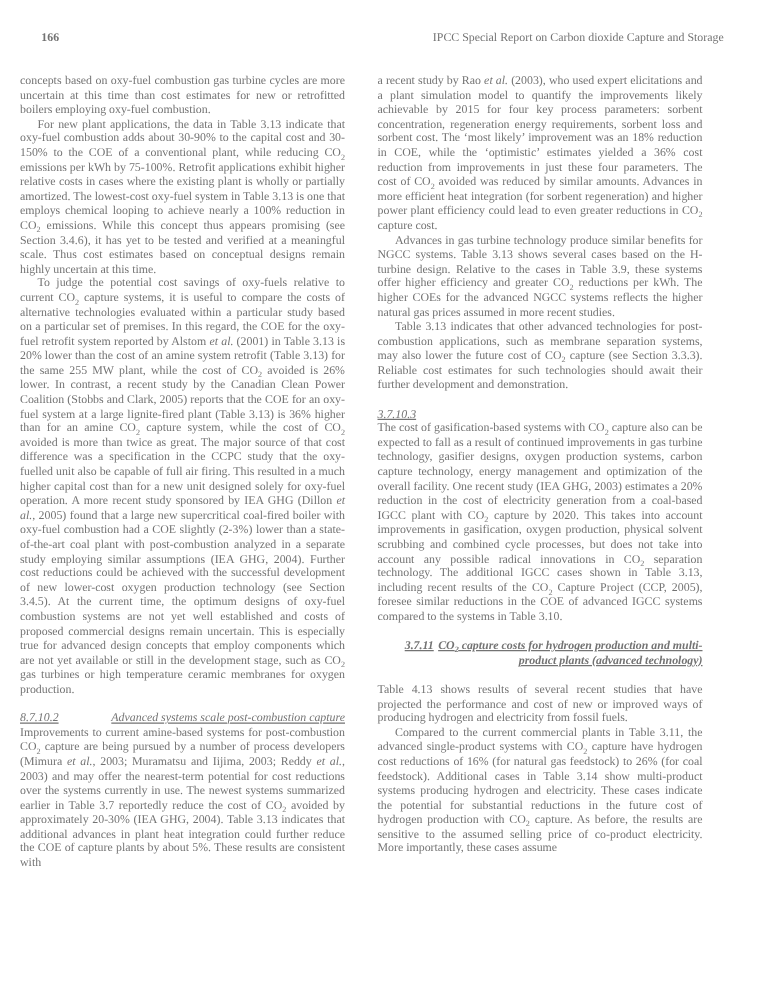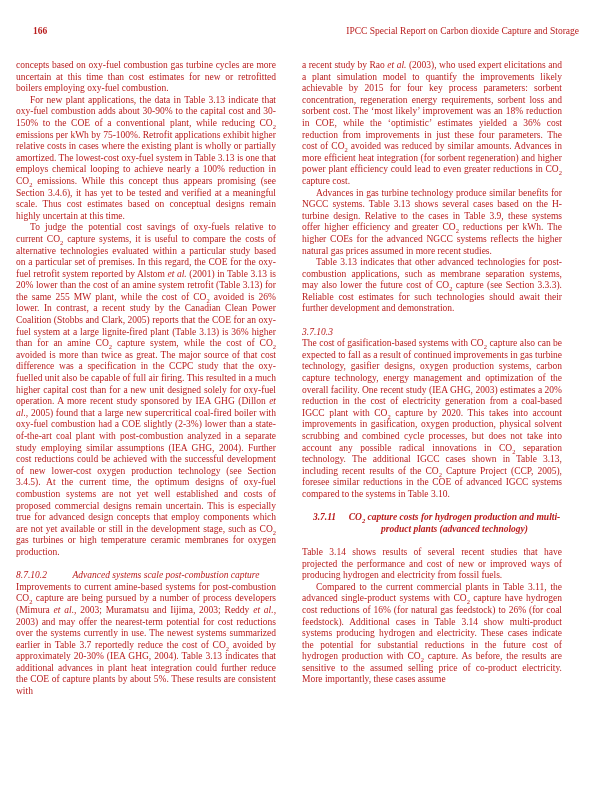--- a/index.html
+++ b/index.html
@@ -1,19 +1,19 @@
 <!DOCTYPE html>
 <html><head>
 <meta charset="utf-8">
 <style>
   html, body { margin: 0; padding: 0; background: #ffffff; }
   .page {
     width: 612px; height: 792px;
     background: #ffffff;
-    color: #b91c1c;
+    color: #737373;
     font-family: "Liberation Serif", serif;
     overflow: hidden;
     position: relative;
     box-sizing: border-box;
   }
   .header {
     display: flex;
     justify-content: space-between;
     align-items: baseline;
     padding: 25px 33px 0 33px;
@@ -33,21 +33,22 @@
     font-size: 9.5px;
     line-height: 11.6px;
     text-align: justify;
   }
   .column p { margin: 0; }
   .column p.indent { text-indent: 14px; }
   .heading {
     display: flex;
     font-style: italic;
     margin-top: 11.6px;
-    text-align: center;
+    text-align: right;
+    text-decoration: underline;
   }
   .heading .hnum { flex: 0 0 auto; margin-right: 9px; white-space: nowrap; }
   .heading .htext { flex: 1 1 auto; }
   .heading.bold { font-weight: bold; margin-bottom: 11.6px; }
   .heading.bold .hnum { flex: 0 0 45px; margin-right: 0; }
   sub { font-size: 6.5px; line-height: 0; }
 </style>
 </head>
 <body>
 
@@ -72,17 +73,17 @@
         <p class="indent">Advances in gas turbine technology produce similar benefits for NGCC systems. Table 3.13 shows several cases based on the H-turbine design. Relative to the cases in Table 3.9, these systems offer higher efficiency and greater CO<sub>2</sub> reductions per kWh. The higher COEs for the advanced NGCC systems reflects the higher natural gas prices assumed in more recent studies.</p>
         <p class="indent">Table 3.13 indicates that other advanced technologies for post-combustion applications, such as membrane separation systems, may also lower the future cost of CO<sub>2</sub> capture (see Section 3.3.3). Reliable cost estimates for such technologies should await their further development and demonstration.</p>
         <div class="heading">
           <span class="hnum">3.7.10.3</span>
         </div>
         <p>The cost of gasification-based systems with CO<sub>2</sub> capture also can be expected to fall as a result of continued improvements in gas turbine technology, gasifier designs, oxygen production systems, carbon capture technology, energy management and optimization of the overall facility. One recent study (IEA GHG, 2003) estimates a 20% reduction in the cost of electricity generation from a coal-based IGCC plant with CO<sub>2</sub> capture by 2020. This takes into account improvements in gasification, oxygen production, physical solvent scrubbing and combined cycle processes, but does not take into account any possible radical innovations in CO<sub>2</sub> separation technology. The additional IGCC cases shown in Table 3.13, including recent results of the CO<sub>2</sub> Capture Project (CCP, 2005), foresee similar reductions in the COE of advanced IGCC systems compared to the systems in Table 3.10.</p>
         <div class="heading bold">
           <span class="hnum">3.7.11</span>
           <span class="htext">CO<sub>2</sub> capture costs for hydrogen production and multi-product plants (advanced technology)</span>
         </div>
-        <p>Table 3.14 shows results of several recent studies that have projected the performance and cost of new or improved ways of producing hydrogen and electricity from fossil fuels.</p>
+        <p>Table 4.13 shows results of several recent studies that have projected the performance and cost of new or improved ways of producing hydrogen and electricity from fossil fuels.</p>
         <p class="indent">Compared to the current commercial plants in Table 3.11, the advanced single-product systems with CO<sub>2</sub> capture have hydrogen cost reductions of 16% (for natural gas feedstock) to 26% (for coal feedstock). Additional cases in Table 3.14 show multi-product systems producing hydrogen and electricity. These cases indicate the potential for substantial reductions in the future cost of hydrogen production with CO<sub>2</sub> capture. As before, the results are sensitive to the assumed selling price of co-product electricity. More importantly, these cases assume</p>
       </div>
   </div>
 </div>
 
 </body></html>

